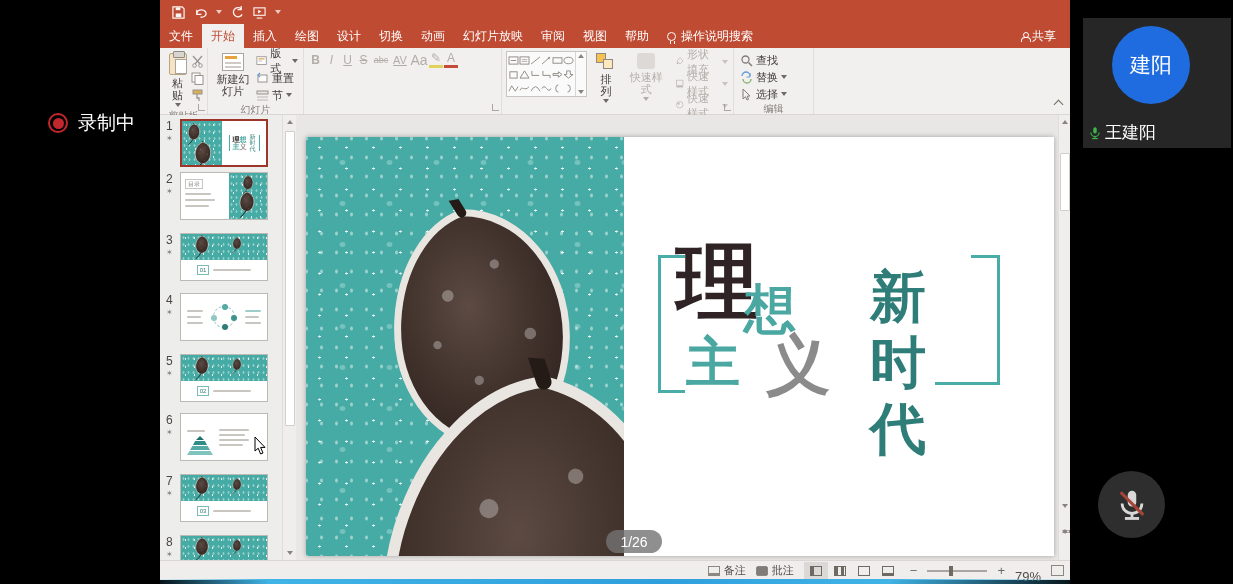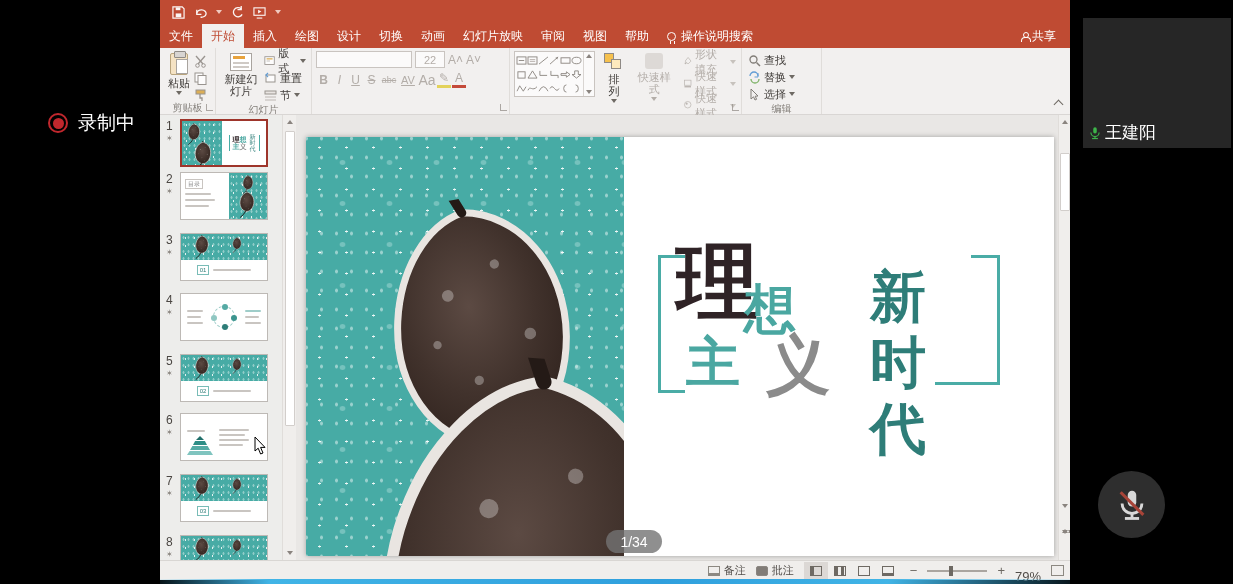--- a/index.html
+++ b/index.html
@@ -280,21 +280,21 @@
       <span>操作说明搜索</span>
     </div>
     <div class="share-btn">
       <span class="person-ico"></span>
       <span>共享</span>
     </div>
   </div>
 
   <div class="ribbon">
 
-    <div class="rgroup" style="width:56px">
+    <div class="rgroup" style="width:48px">
       <div class="rbody">
         <div class="bigbtn">
           <span class="paste-ico"></span>
           <span>粘贴</span>
           <span class="caret"></span>
         </div>
         <div style="display:flex;flex-direction:column;gap:4px;padding-top:3px">
           <span class="mini-ico"><svg viewBox="0 0 13 13">
                 <line x1="2" y1="1" x2="9" y2="9" stroke="#8a847f" stroke-width="1.3"></line>
                 <line x1="11" y1="1" x2="4" y2="9" stroke="#8a847f" stroke-width="1.3"></line>
@@ -347,26 +347,20 @@
             <span>节</span>
               <span class="caret"></span>
           </div>
         </div>
       </div>
       <div class="rlabel">幻灯片</div>
     </div>
 
     <div class="rgroup" style="width:198px">
       <div class="rbody" style="flex-direction:column;gap:3px">
-        <div style="display:flex;align-items:center;gap:3px">
-          <span class="fontbox"></span>
-          <span class="sizebox">22</span>
-          <span class="fmt">A˄</span>
-          <span class="fmt">A˅</span>
-        </div>
         <div style="display:flex;align-items:center;gap:1px">
           <span class="fmt b">B</span>
           <span class="fmt i">I</span>
           <span class="fmt u">U</span>
           <span class="fmt s">S</span>
           <span class="fmt s" style="font-size:9px;width:18px">abc</span>
           <span class="fmt u" style="font-size:11px;width:18px">AV</span>
           <span class="fmt" style="font-size:14px;width:18px">Aa</span>
           <span class="fmt" style="border-bottom:3px solid #e3d25a;width:14px">✎</span>
           <span class="fmt" style="border-bottom:3px solid #c44a3a;width:14px">A</span>
@@ -726,21 +720,21 @@
           <span class="ch ch-li1">理</span>
           <span class="ch ch-li2">想</span>
           <span class="ch ch-li3">主</span>
           <span class="ch ch-li4">义</span>
         </div>
         <div>
           <span class="ch ch-r ch-r1">新</span>
           <span class="ch ch-r ch-r2">时</span>
           <span class="ch ch-r ch-r3">代</span>
         </div>
-        <div class="pill">1/34</div>
+        <div class="pill">1/26</div>
       </div>
     </div>
 
     <div class="rscroll">
       <span class="sarrow tri-up" style="top:5px;left:3px"></span>
       <span class="vthumb" style="top:38px;height:58px;left:1px"></span>
       <span class="sarrow tri-dn" style="bottom:52px;left:3px"></span>
       <span style="position:absolute;left:3px;bottom:30px"><span class="tri-up"></span><span class="tri-up" style="margin-top:-1px"></span></span>
       <span style="position:absolute;left:3px;bottom:8px"><span class="tri-dn"></span><span class="tri-dn" style="margin-top:-1px"></span></span>
     </div>
@@ -775,20 +769,21 @@
       <span style="font-size:13px;color:#6e6963">+</span>
       <span class="zpm">79%</span>
       <span class="sb-ico" style="width:13px;height:11px"></span>
     </div>
   </div>
 </div>
 
 <div class="glow"></div>
 
 <div class="tile">
+  <div class="avatar-big">建阳</div>
   <div class="tile-name">
     <svg style="width:14px;height:14px;color:#3db54a" viewBox="0 0 24 24">
         <use href="#sym-mic"></use>
       </svg>
     <span>王建阳</span>
   </div>
 </div>
 
 <div class="mute-btn">
   <svg style="width:34px;height:34px;color:#d8d8d8" viewBox="0 0 24 24">

